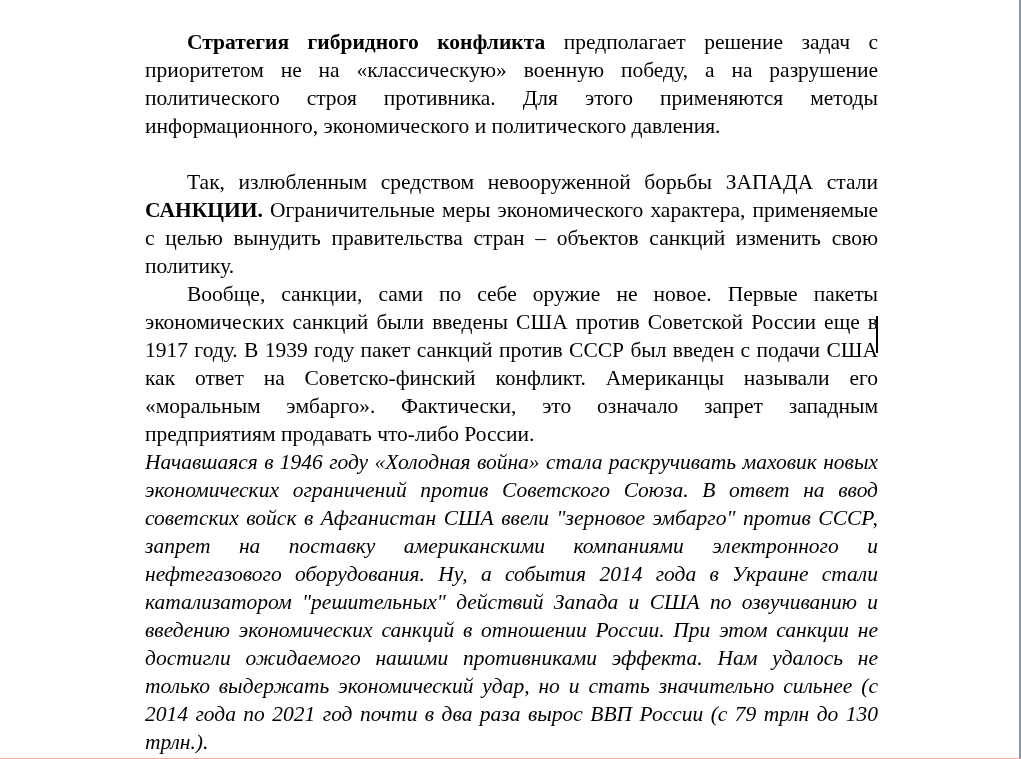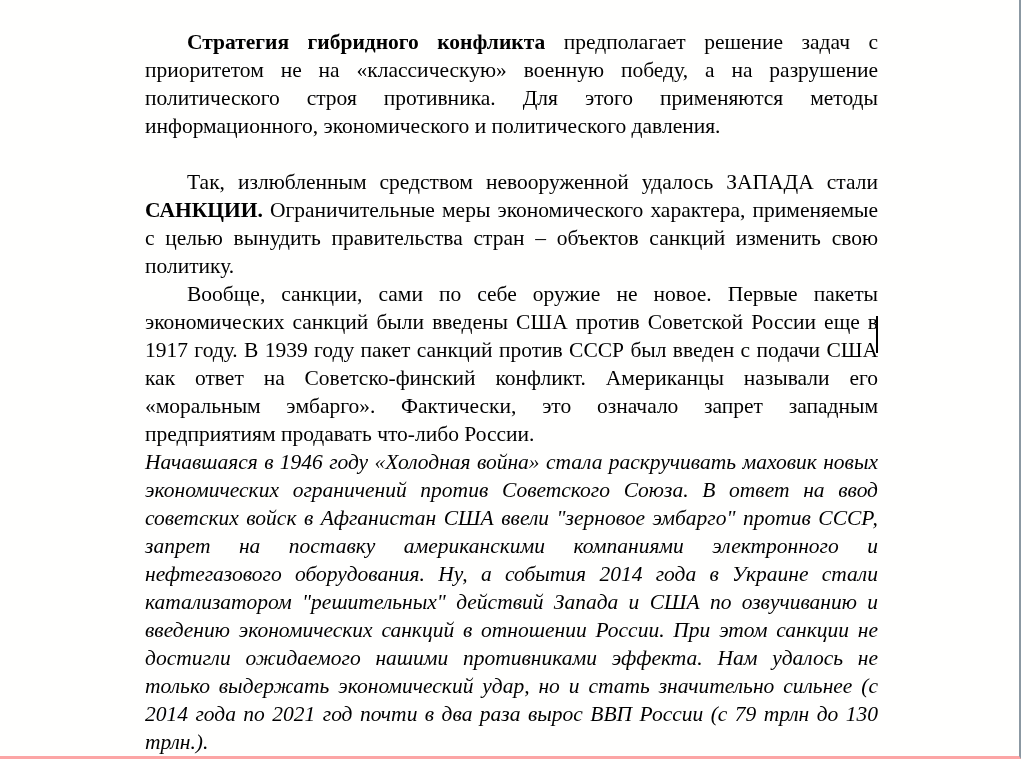--- a/index.html
+++ b/index.html
@@ -12,21 +12,21 @@
     position: relative;
     overflow: hidden;
     background: #ffffff;
     font-family: "Liberation Serif", "DejaVu Serif", serif;
   }
   .page {
     position: absolute;
     inset: 0;
     background: #fffffe;
     border-right: 2px solid #8b98a2;
-    border-bottom: 3px solid #fca5a5;
+    border-bottom: 1px solid #fca5a5;
     box-sizing: border-box;
   }
   .textblock {
     position: absolute;
     left: 145px;
     top: 28px;
     width: 733px;
     font-size: 21.5px;
     line-height: 28px;
     color: #000000;
@@ -57,18 +57,18 @@
     background: #000000;
   }
 </style>
 </head>
 <body>
 
 <div class="page">
   <div class="textblock">
       <p><b>Стратегия гибридного конфликта</b><span> предполагает решение задач с приоритетом не на «классическую» военную победу, а на разрушение политического строя противника. Для этого применяются методы информационного, экономического и политического давления.</span></p>
       <div class="spacer"></div>
-      <p><span>Так, излюбленным средством невооруженной удалось ЗАПАДА стали </span><b>САНКЦИИ.</b><span> Ограничительные меры экономического характера, применяемые с целью вынудить правительства стран – объектов санкций изменить свою политику.</span></p>
+      <p><span>Так, излюбленным средством невооруженной борьбы ЗАПАДА стали </span><b>САНКЦИИ.</b><span> Ограничительные меры экономического характера, применяемые с целью вынудить правительства стран – объектов санкций изменить свою политику.</span></p>
       <p><span>Вообще, санкции, сами по себе оружие не новое. Первые пакеты экономических санкций были введены США против Советской России еще в 1917 году. В 1939 году пакет санкций против СССР был введен с подачи США как ответ на Советско-финский конфликт. Американцы называли его «моральным эмбарго». Фактически, это означало запрет западным предприятиям продавать что-либо России.</span></p>
       <p class="no-indent"><span>Начавшаяся в 1946 году «Холодная война» стала раскручивать маховик новых экономических ограничений против Советского Союза. В ответ на ввод советских войск в Афганистан США ввели "зерновое эмбарго" против СССР, запрет на поставку американскими компаниями электронного и нефтегазового оборудования. Ну, а события 2014 года в Украине стали катализатором "решительных" действий Запада и США по озвучиванию и введению экономических санкций в отношении России. При этом санкции не достигли ожидаемого нашими противниками эффекта. Нам удалось не только выдержать экономический удар, но и стать значительно сильнее (с 2014 года по 2021 год почти в два раза вырос ВВП России (с 79 трлн до 130 трлн.).</span></p>
     </div>
   <div class="caret"></div>
 </div>
 
 </body></html>

